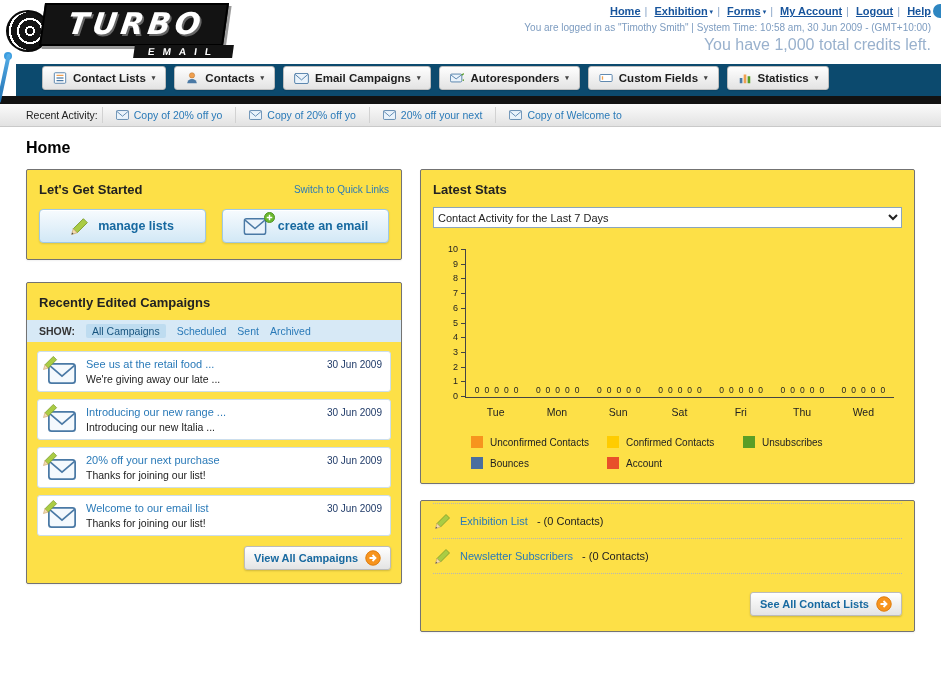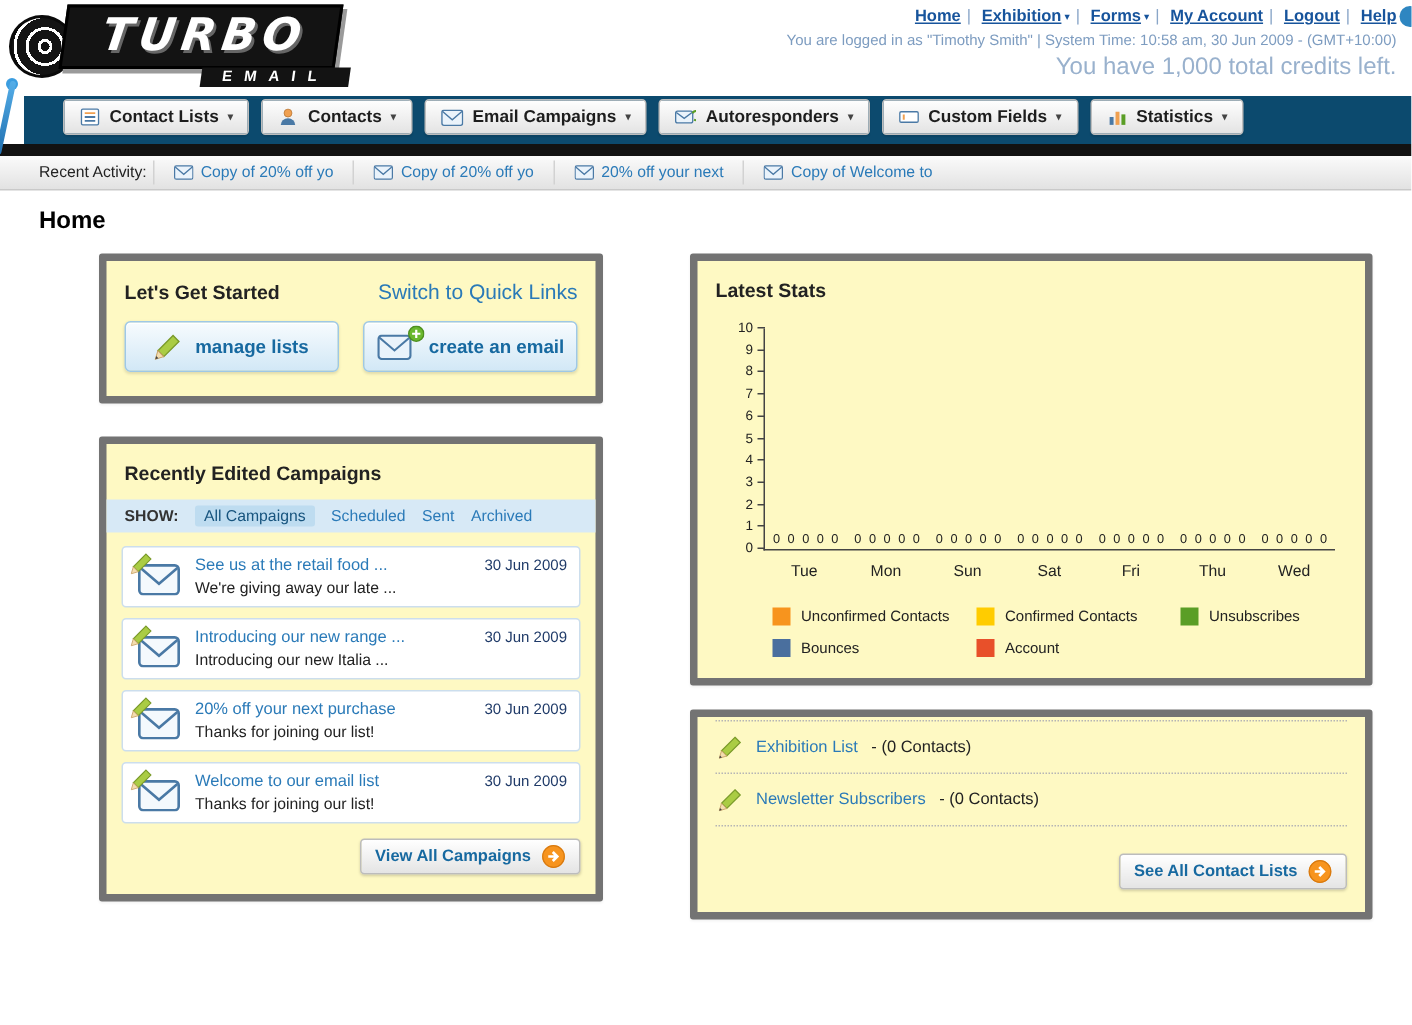--- a/index.html
+++ b/index.html
@@ -49,24 +49,24 @@
   .activity-item{display:flex;align-items:center;gap:5px;padding:2px 13px;border-left:1px solid #d2d2d2;cursor:pointer;}
   .activity-item a{color:#2a7ab8;font-size:10.5px;}
   .activity-item .ic-env{width:13px;height:10px;}
 
   
   .content{padding:8px 26px 0;}
   .page-title{font-size:16px;font-weight:bold;color:#000;margin:4px 0 12px;}
   .columns{display:flex;gap:18px;align-items:flex-start;}
   .left-col{width:376px;display:flex;flex-direction:column;gap:22px;flex:0 0 auto;}
   .right-col{flex:1;display:flex;flex-direction:column;gap:16px;min-width:0;}
-  .box{border:5px solid #737373;background:#fef9c3;border-radius:2px;box-shadow:0 1px 2px rgba(0,0,0,0.06);margin-left:40px;}
+  .box{border:1px solid #737373;background:#fde047;border-radius:2px;box-shadow:0 1px 2px rgba(0,0,0,0.06);}
   .box-head{display:flex;justify-content:space-between;align-items:center;padding:12px 12px 10px;}
   .box-title{font-size:13px;font-weight:bold;color:#222;}
-  .quick-link{font-size:14px;color:#2a7ab8;}
+  .quick-link{font-size:10px;color:#2a7ab8;}
 
   
   .gs-buttons{display:flex;gap:16px;padding:2px 12px 16px;}
   .gs-btn{flex:1;display:flex;align-items:center;justify-content:center;gap:9px;height:34px;
     border:1px solid #9ec8e6;border-radius:4px;background:linear-gradient(#f7fbfe,#d2e8f6);
     box-shadow:inset 0 1px 0 #fff,0 1px 2px rgba(0,0,0,.12);color:#1769a0;font-weight:bold;font-size:12.5px;cursor:pointer;}
   .btn-icon{position:relative;width:26px;height:18px;flex:0 0 auto;}
   .btn-icon .env2{width:24px;height:17px;position:absolute;left:0;top:1px;}
   .btn-icon .plus{position:absolute;right:-6px;top:-5px;width:11px;height:11px;}
   .pen18{width:18px;height:18px;}
@@ -361,20 +361,23 @@
         </div>
       </div>
     </div>
 
     <div class="right-col">
 
       <div class="box">
         <div class="box-head">
           <span class="box-title">Latest Stats</span>
         </div>
+        <select class="stats-select">
+          <option>Contact Activity for the Last 7 Days</option>
+        </select>
         <div class="chart-wrap">
           <div class="plot">
             <div class="values-row">
                 <div class="vgroup">
                   <span class="vnum">0</span>
                   <span class="vnum">0</span>
                   <span class="vnum">0</span>
                   <span class="vnum">0</span>
                   <span class="vnum">0</span>
                 </div>

